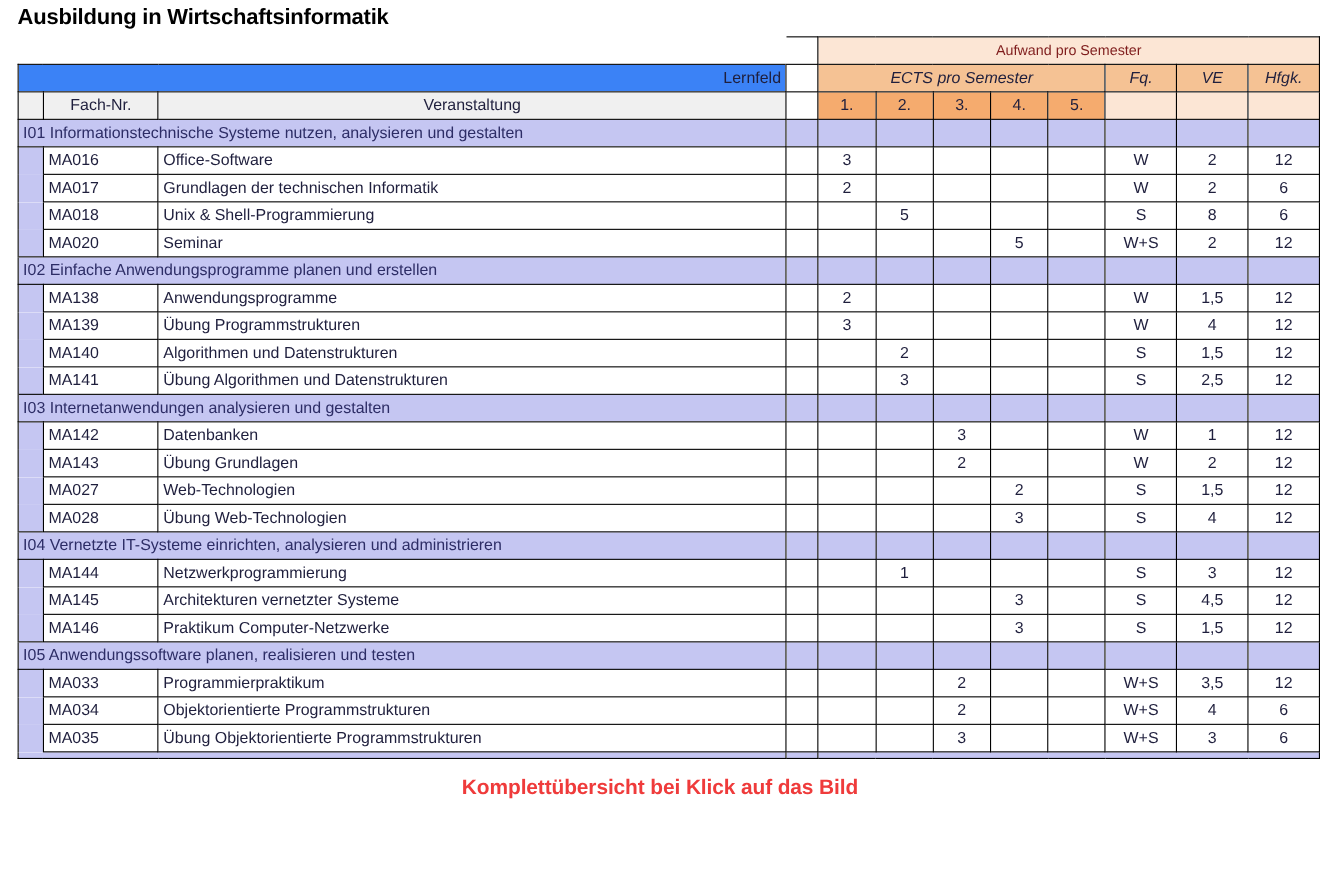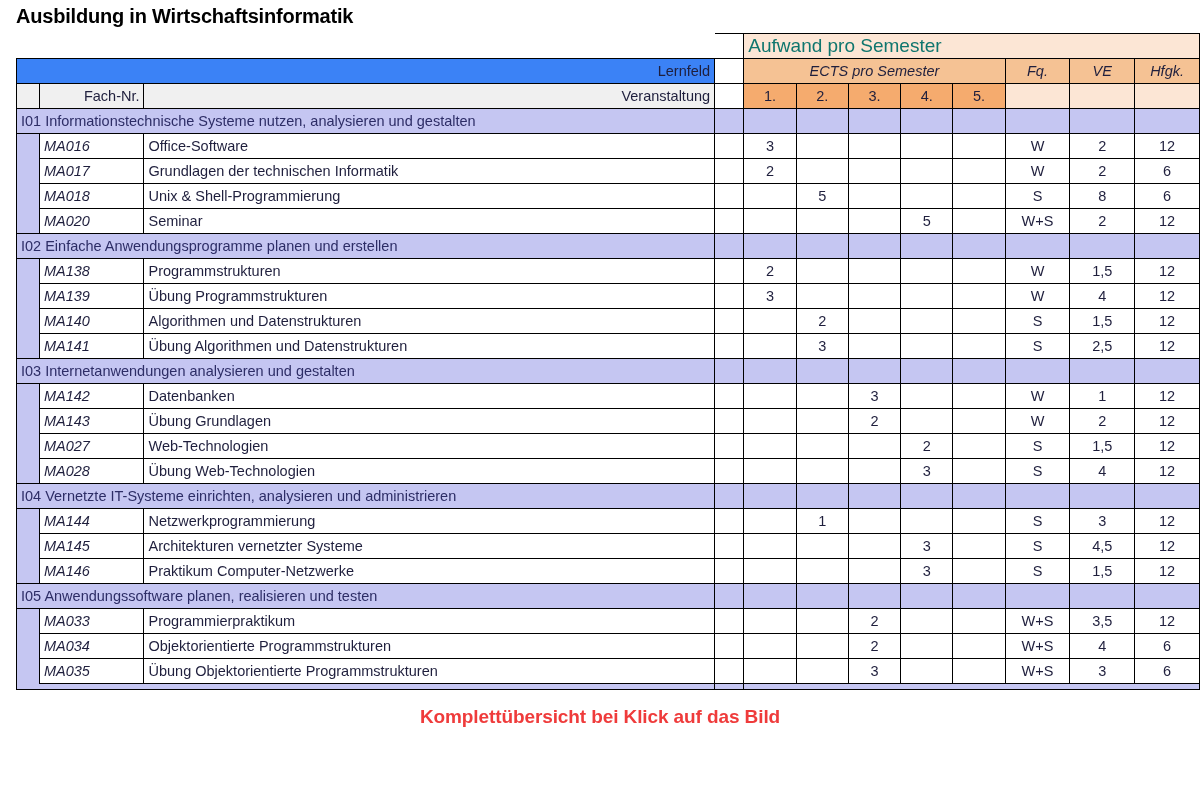--- a/index.html
+++ b/index.html
@@ -72,23 +72,23 @@
     background: #ffffff;
   }
   td.gapcell.nb, th.gapcell.nb {
     border-left: none;
   }
 
   
   .hdr-aufwand {
     background: #fce6d5;
     font-weight: bold;
-    text-align: left;
-    font-size: 19px;
-    color: #0f766e;
+    text-align: center;
+    font-size: 13px;
+    color: #7f1d1d;
   }
   .hdr-ects {
     background: #f5c294;
     text-align: center;
     color: #1f1f3d;
     font-style: italic;
   }
   .hdr-sem {
     background: #f5ab6e;
     text-align: center;
@@ -98,21 +98,21 @@
     background: #fce6d5;
   }
   .hdr-lernfeld {
     background: #3b82f6;
     color: #1f1f3d;
     text-align: right;
   }
   .hdr-subhead {
     background: #f0f0f0;
     color: #1f1f3d;
-    text-align: right;
+    text-align: center;
     margin-top: 19px;
   }
   .white-pad {
     background: #ffffff;
     border: none !important;
   }
 
   
   tr.section td {
     background: #c5c6f2;
@@ -132,21 +132,20 @@
     border-top: none;
     border-bottom: none;
   }
   td.num {
     text-align: center;
     color: #1f1f3d;
   }
   td.fach {
     text-align: left;
     color: #1f1f3d;
-    font-style: italic;
   }
   td.veranstaltung {
     text-align: left;
     color: #1f1f3d;
   }
 
   
   tr.blockfoot td {
     height: 5px;
     line-height: 5px;
@@ -295,21 +294,21 @@
           <td></td>
           <td></td>
           <td></td>
           <td></td>
           <td></td>
           <td></td>
         </tr>
         <tr class="course">
           <td class="leftbar"></td>
           <td class="fach">MA138</td>
-          <td class="veranstaltung">Programmstrukturen</td>
+          <td class="veranstaltung">Anwendungsprogramme</td>
           <td class="gapcell"></td>
           <td class="num">2</td>
           <td class="num"></td>
           <td class="num"></td>
           <td class="num"></td>
           <td class="num"></td>
           <td class="num">W</td>
           <td class="num">1,5</td>
           <td class="num">12</td>
         </tr>

